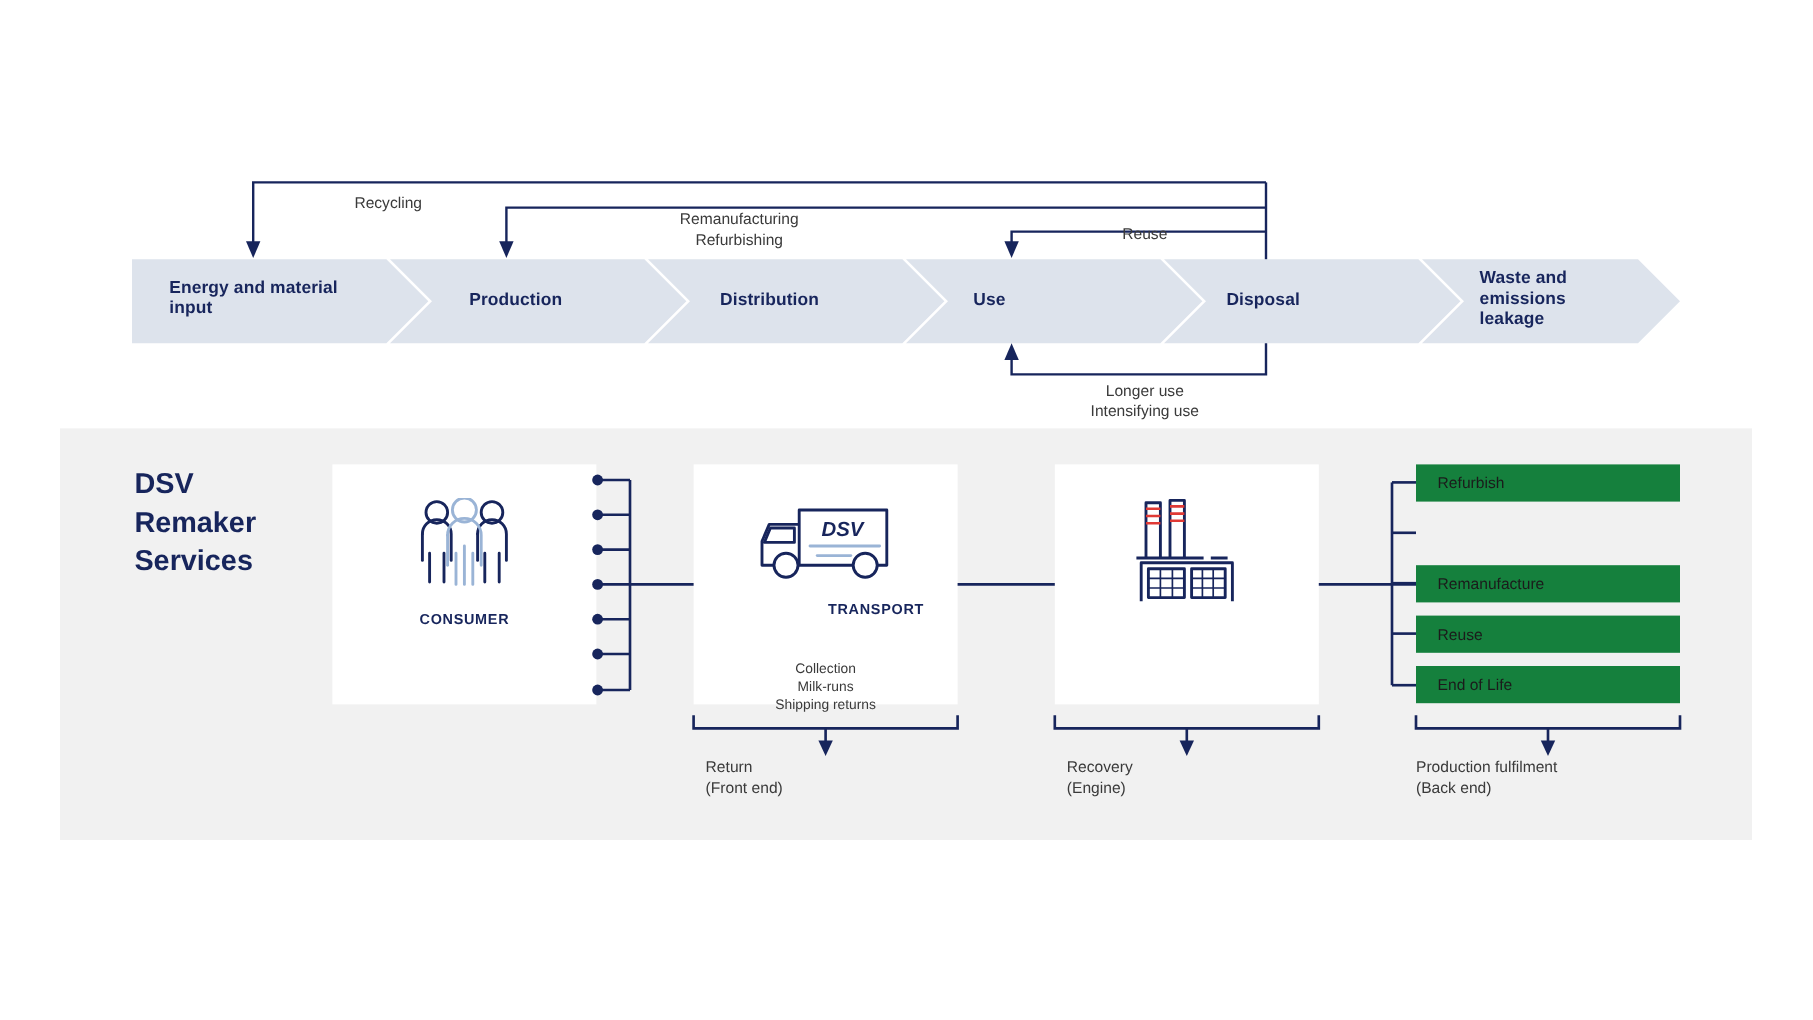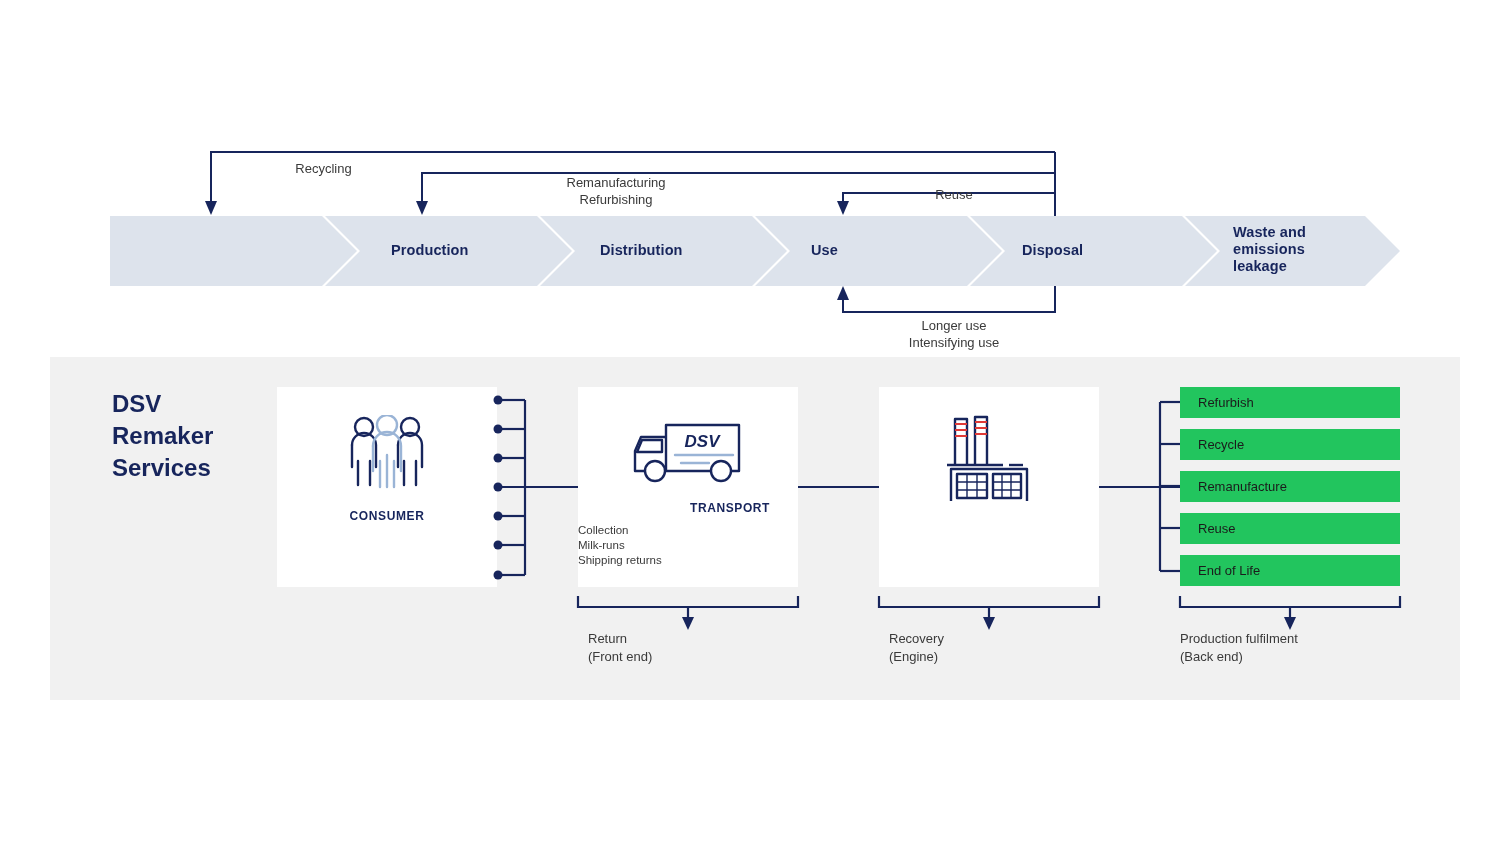--- a/index.html
+++ b/index.html
@@ -19,27 +19,27 @@
   .panel-title{position:absolute;left:112px;top:388px;width:200px;font-weight:bold;
                font-size:24px;line-height:32px;color:#17255c;}
 
   .card{position:absolute;background:#ffffff;}
   .card-consumer{left:277px;top:387px;width:220px;height:200px;}
   .card-transport{left:578px;top:387px;width:220px;height:200px;}
   .card-factory{left:879px;top:387px;width:220px;height:200px;}
 
   .card-title{position:absolute;width:100%;text-align:center;font-weight:bold;
               font-size:12px;letter-spacing:.6px;color:#17255c;}
-  .card-sub{position:absolute;width:100%;font-size:11.5px;
-            line-height:15px;color:#3a3a3a;white-space:pre-line;}
+  .card-sub{position:absolute;width:100%;text-align:center;font-size:11.5px;
+            line-height:15px;color:#3a3a3a;white-space:pre-line;margin-top:28px;}
 
   .icon-wrap{position:absolute;left:0;width:100%;display:flex;justify-content:center;}
 
   
-  .list-item{position:absolute;left:1180px;width:220px;height:31px;background:#22c55e;
+  .list-item{position:absolute;left:1180px;width:220px;height:31px;background:#15803d;
              display:flex;align-items:center;}
   .list-item span{padding-left:18px;font-size:13px;color:#1b1b1b;}
 
   
   .caption{position:absolute;font-size:13px;line-height:18px;color:#3a3a3a;
            text-align:left;white-space:pre-line;}
 </style>
 </head>
 <body>
 
@@ -56,20 +56,22 @@
 
     <path d="M540,216 L752,216 L787,251 L752,286 L540,286 L575,251 Z" fill="#dde3ec"></path>
 
     <path d="M755,216 L967,216 L1002,251 L967,286 L755,286 L790,251 Z" fill="#dde3ec"></path>
 
     <path d="M970,216 L1182,216 L1217,251 L1182,286 L970,286 L1005,251 Z" fill="#dde3ec"></path>
 
     <path d="M1185,216 L1365,216 L1400,251 L1365,286 L1185,286 L1220,251 Z" fill="#dde3ec"></path>
   </svg>
 
+  <div class="seg-label" style="left:141px;top:232px;width:180px;white-space:pre-line;">Energy and material
+input</div>
   <div class="seg-label" style="left:391px;top:242px;width:180px;white-space:pre-line;">Production</div>
   <div class="seg-label" style="left:600px;top:242px;width:180px;white-space:pre-line;">Distribution</div>
   <div class="seg-label" style="left:811px;top:242px;width:160px;white-space:pre-line;">Use</div>
   <div class="seg-label" style="left:1022px;top:242px;width:170px;white-space:pre-line;">Disposal</div>
   <div class="seg-label" style="left:1233px;top:224px;width:170px;white-space:pre-line;">Waste and
 emissions
 leakage</div>
 
   <svg class="layer">
     <g stroke="#17255c" stroke-width="2" fill="none">
@@ -169,23 +171,20 @@
           <path d="M14,11 L26,11 M14,17 L26,17 M14,23 L26,23"></path>
           <path d="M34,9 L46,9 M34,15 L46,15 M34,21 L46,21"></path>
         </g>
       </svg>
     </div>
   </div>
 
   <div class="list-item" style="top:387px;">
     <span>Refurbish</span>
   </div>
-  <div class="list-item" style="top:429px;">
-    <span>Recycle</span>
-  </div>
   <div class="list-item" style="top:471px;">
     <span>Remanufacture</span>
   </div>
   <div class="list-item" style="top:513px;">
     <span>Reuse</span>
   </div>
   <div class="list-item" style="top:555px;">
     <span>End of Life</span>
   </div>
 

